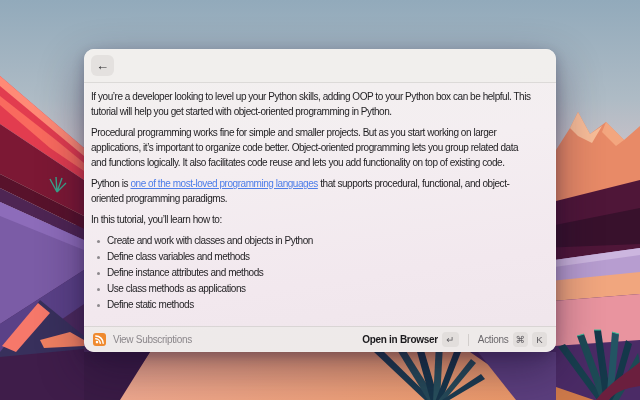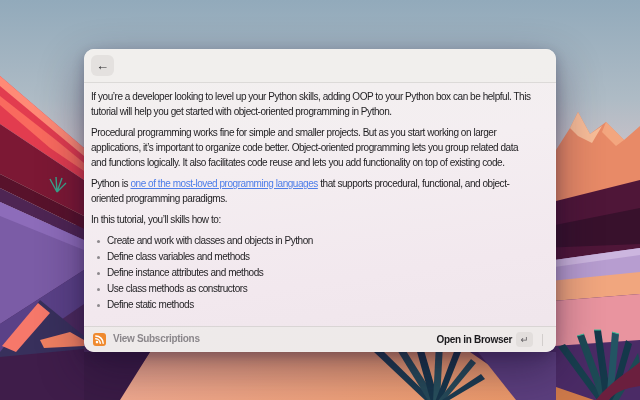--- a/index.html
+++ b/index.html
@@ -37,21 +37,21 @@
   .bullet-list li { position:relative; line-height:16px; }
   .bullet-list li::before {
     content:""; position:absolute; left:-10px; top:6.5px;
     width:3px; height:3px; border-radius:50%; background:#8d898d;
   }
   .win-footer {
     height:26px; flex:0 0 26px; display:flex; align-items:center; padding:0 9px;
     background:rgba(238,235,233,.8);
     border-top:1px solid rgba(0,0,0,.085);
   }
-  .footer-left { display:flex; gap:7px;font-weight:bold; }
+  .footer-left { display:flex; align-items:center; gap:7px; }
   .muted-label { font-size:10px; letter-spacing:-0.3px; color:#8b878b; }
   .footer-right { margin-left:auto; display:flex; align-items:center; gap:5px; }
   .primary-action-label { font-size:10px; font-weight:700; letter-spacing:-0.3px; color:#1b1a1d; }
   .actions-label { font-size:10px; letter-spacing:-0.3px; color:#6b686c; }
   .keycap {
     display:inline-flex; align-items:center; justify-content:center;
     height:15px; min-width:17px; padding:0 3px; border-radius:4px;
     background:#e2dedc; color:#5f5c60; font-size:9.5px; line-height:1;
   }
   .keycap.small { min-width:15px; }
@@ -152,41 +152,46 @@
   <div class="win-header">
     <div class="back-btn">
       <span>←</span>
     </div>
   </div>
 
   <div class="win-content">
     <p>If you’re a developer looking to level up your Python skills, adding OOP to your Python box can be helpful. This tutorial will help you get started with object-oriented programming in Python.</p>
     <p>Procedural programming works fine for simple and smaller projects. But as you start working on larger applications, it’s important to organize code better. Object-oriented programming lets you group related data and functions logically. It also facilitates code reuse and lets you add functionality on top of existing code.</p>
     <p><span>Python is </span><a class="article-link">one of the most-loved programming languages</a><span> that supports procedural, functional, and object-oriented programming paradigms.</span></p>
-    <p>In this tutorial, you’ll skills how to:</p>
+    <p>In this tutorial, you’ll learn how to:</p>
     <ul class="bullet-list">
       <li>Create and work with classes and objects in Python</li>
       <li>Define class variables and methods</li>
       <li>Define instance attributes and methods</li>
-      <li>Use class methods as constructors</li>
+      <li>Use class methods as applications</li>
       <li>Define static methods</li>
     </ul>
   </div>
 
   <div class="win-footer">
     <div class="footer-left">
       <svg width="13" height="13" viewBox="0 0 16 16">
         <rect width="16" height="16" rx="3.6" fill="#ef8a2f"></rect>
         <circle cx="4.9" cy="11.2" r="1.6" fill="#ffffff"></circle>
         <path d="M3.4 7.2 a5.6 5.6 0 0 1 5.5 5.5" stroke="#ffffff" stroke-width="1.8" fill="none" stroke-linecap="round"></path>
         <path d="M3.4 3.6 a9.2 9.2 0 0 1 9.1 9.1" stroke="#ffffff" stroke-width="1.8" fill="none" stroke-linecap="round"></path>
       </svg>
       <span class="muted-label">View Subscriptions</span>
     </div>
     <div class="footer-right">
       <div class="action-group">
         <span class="primary-action-label">Open in Browser</span>
         <span class="keycap">↵</span>
       </div>
       <div class="vdivider"></div>
+      <div class="action-group">
+        <span class="actions-label">Actions</span>
+        <span class="keycap small">⌘</span>
+        <span class="keycap small">K</span>
+      </div>
     </div>
   </div>
 </div>
 
 </body></html>

